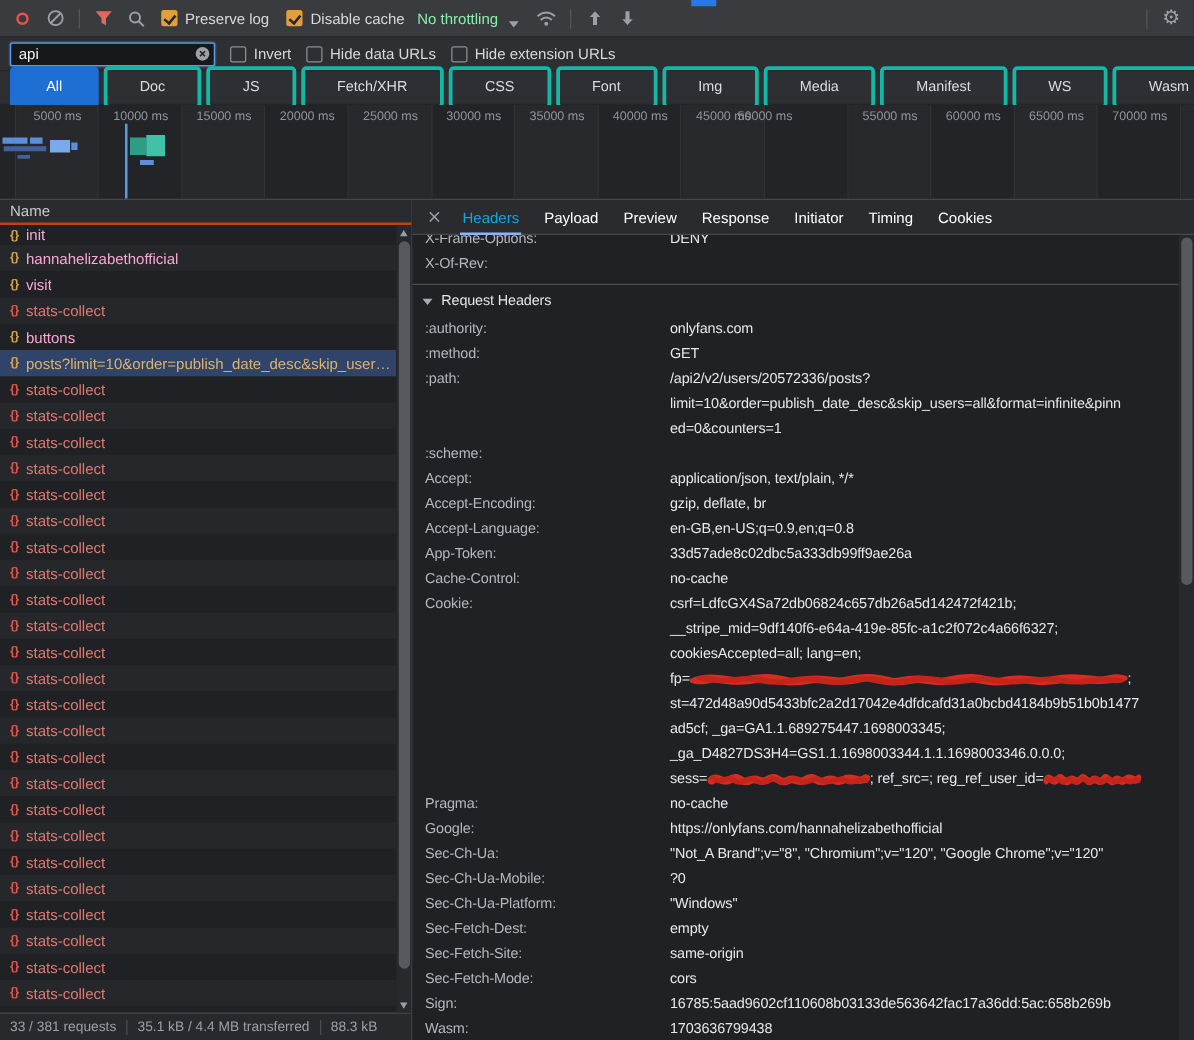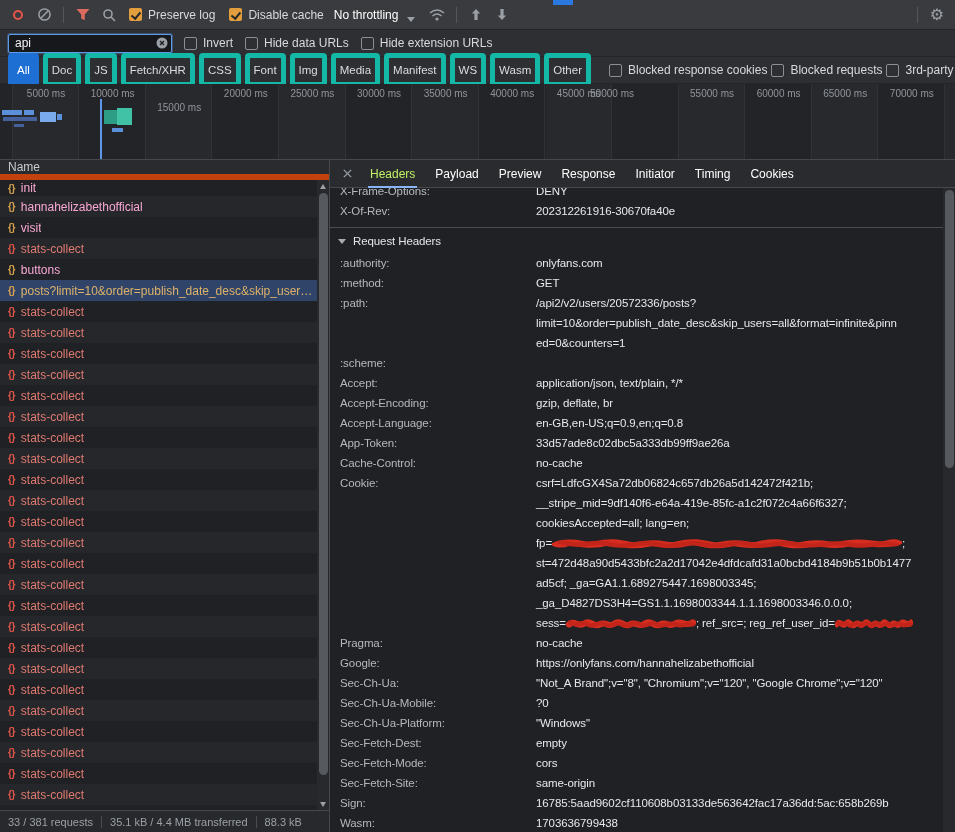--- a/index.html
+++ b/index.html
@@ -14,48 +14,48 @@
   .tb-types{height:27px;background:#2e2f33;border-bottom:1px solid #242528;padding:0 8px;gap:4px}
   .icon-btn{width:24px;height:24px;display:flex;align-items:center;justify-content:center;flex:none}
   .record-dot{width:10px;height:10px;border:2.5px solid #e8544a;border-radius:50%}
   .sep{width:1px;height:16px;background:#55565a;margin:0 5px;flex:none}
   .cb-label{display:flex;align-items:center;gap:6px;color:#d7d9dc;flex:none;white-space:nowrap}
   .checkbox{width:13px;height:13px;border-radius:2px;flex:none;position:relative}
   .checkbox.checked{background:#e29e3c}
   .checkbox.checked::after{content:"";position:absolute;left:4px;top:1.5px;width:3.5px;height:7px;
     border-right:2px solid #26272a;border-bottom:2px solid #26272a;transform:rotate(40deg)}
   .checkbox.unchecked{border:1.5px solid #8b8e93}
-  .dropdown{display:flex;align-items:flex-end;gap:9px;color:#ffffff;padding:0 8px;flex:none}
+  .dropdown{display:flex;align-items:flex-end;gap:9px;color:#86efac;padding:0 8px;flex:none}
   .caret-down{width:0;height:0;border-left:4px solid transparent;border-right:4px solid transparent;border-top:5px solid #9aa0a6}
   .blue-chip{position:absolute;left:553px;top:0;width:20px;height:5px;background:#2979e0}
   .spacer{flex:1}
   .gear{font-size:16px;color:#9aa0a6;line-height:1}
   .filter-box{position:relative;flex:none;margin-left:2px}
   .filter-input{width:164px;height:19px;background:#17181b;border:1px solid #5d9bea;border-radius:2px;
     color:#f1f3f4;font-family:inherit;font-size:12px;padding:0 20px 0 6px;outline:none;
     box-shadow:0 0 0 1px rgba(93,155,234,.35)}
   .filter-clear{position:absolute;right:4px;top:3.5px;line-height:0}
-  .pill{height:34px;padding:0 4px;border:5px solid #14b8a6;border-radius:4px;color:#dadce0;
+  .pill{height:34px;padding:0 26px;border:3px solid #14b8a6;border-radius:4px;color:#dadce0;
     font-size:11.5px;display:flex;align-items:center;flex:none}
   .pill.selected{background:#1d6fd3;border-color:#1d6fd3;color:#fff}
   .pill-wrap{display:flex;gap:4px;align-items:center}
   .types-gap{width:10px;flex:none}
 
   
   .overview{height:76px;background:#232427;border-bottom:1px solid #47484b;position:relative;overflow:hidden;flex:none}
   .band{position:absolute;top:0;bottom:0;width:66.6px;border-right:1px solid #313236}
   .band.alt{background:#28292d}
   .tick{position:absolute;top:4px;transform:translateX(-50%);font-size:10px;color:#90959b;white-space:nowrap;z-index:2}
   .ov-bar{position:absolute;z-index:1}
   .ov-marker{position:absolute;top:15px;bottom:0;width:2px;background:#5e97e8;z-index:1}
 
   
   .main{flex:1;display:flex;min-height:0;position:relative}
   .left{width:330px;flex:none;position:relative;border-right:1px solid #47484b;background:#202124}
-  .name-header{height:20px;background:#2a2b2e;border-bottom:6px solid #c2410c;display:flex;
+  .name-header{height:20px;background:#2a2b2e;border-bottom:2px solid #c2410c;display:flex;align-items:center;
     padding-left:8px;color:#c8cbce;position:relative;z-index:2}
   .req-rows{position:absolute;top:20px;bottom:22px;left:0;right:12px;overflow:hidden}
   .req-row{height:21px;display:flex;align-items:center;padding-left:8px;white-space:nowrap;overflow:hidden}
   .req-row:nth-child(even){background:#26272b}
   .req-row.clipped{height:16px}
   .req-icon{font-weight:700;font-size:10px;margin-right:6px;color:#d5a14c;flex:none;letter-spacing:-.5px}
   .req-label{color:#f9a8d4;overflow:hidden;text-overflow:ellipsis}
   .req-row.error .req-icon{color:#e4564a}
   .req-row.error .req-label{color:#df7a71}
   .req-row.selected{background:#2f4468}
@@ -69,21 +69,21 @@
   .vscroll .thumb{top:13px;bottom:35px}
   .status-bar{position:absolute;left:0;right:0;bottom:0;height:22px;border-top:1px solid #47484b;background:#28292c;
     display:flex;align-items:center;gap:8px;padding:0 8px;color:#9aa0a6;font-size:11px;white-space:nowrap;overflow:hidden}
   .sb-sep{width:1px;height:12px;background:#4a4c4f;flex:none}
 
   
   .right{flex:1;position:relative;background:#202124;min-width:0}
   .tabs{height:28px;background:#2a2b2e;border-bottom:1px solid #47484b;display:flex;align-items:center;padding-left:4px}
   .close-x{width:26px;display:flex;align-items:center;justify-content:center;flex:none}
   .tab{padding:0 10px;height:28px;display:flex;align-items:center;color:#ffffff;position:relative;flex:none}
-  .tab.selected{color:#bef264}
+  .tab.selected{color:#0ea5e9}
   .tab.selected::after{content:"";position:absolute;left:8px;right:8px;bottom:0;height:2px;background:#8ab4f8}
   .details{position:absolute;top:28px;bottom:0;left:0;right:12px;overflow:hidden;font-size:11.5px;letter-spacing:-.1px}
   .clip-row{height:13px;overflow:hidden}
   .clip-row .hdr-row{margin-top:-7px}
   .hdr-row{display:flex;padding-left:10px}
   .hdr-name{width:196px;flex:none;color:#b4b8bd;line-height:20px;white-space:nowrap}
   .hdr-value{flex:1;color:#e6e8ea;min-width:0}
   .hdr-line{height:20px;line-height:20px;white-space:pre;display:flex;align-items:center}
   .section-hdr{display:flex;align-items:center;gap:7px;border-top:1px solid #4b4d50;margin-top:6px;height:26px;
     padding-left:8px;color:#e3e5e8}
@@ -236,21 +236,21 @@
       <div class="band" style="left: 478.9px;"></div>
       <div class="band alt" style="left: 545.5px;"></div>
       <div class="band" style="left: 612.1px;"></div>
       <div class="band alt" style="left: 678.7px;"></div>
       <div class="band" style="left: 745.3px;"></div>
       <div class="band alt" style="left: 811.9px;"></div>
       <div class="band" style="left: 878.5px;"></div>
       <div class="band alt" style="left: 945.1px;"></div>
       <span class="tick" style="left: 46px;">5000 ms</span>
       <span class="tick" style="left: 112.6px;">10000 ms</span>
-      <span class="tick" style="left: 179.2px; margin-top: 14px;">15000 ms</span>
+      <span class="tick" style="left: 179.2px;">15000 ms</span>
       <span class="tick" style="left: 245.8px;">20000 ms</span>
       <span class="tick" style="left: 312.4px;">25000 ms</span>
       <span class="tick" style="left: 379px;">30000 ms</span>
       <span class="tick" style="left: 445.6px;">35000 ms</span>
       <span class="tick" style="left: 512.2px;">40000 ms</span>
       <span class="tick" style="left: 578.8px;">45000 ms</span>
       <span class="tick" style="left: 612px;">50000 ms</span>
       <span class="tick" style="left: 712px;">55000 ms</span>
       <span class="tick" style="left: 778.6px;">60000 ms</span>
       <span class="tick" style="left: 845.2px;">65000 ms</span>
@@ -436,23 +436,20 @@
             <div class="hdr-row">
               <span class="hdr-name">X-Frame-Options:</span>
               <div class="hdr-value">
                 <div class="hdr-line"><span>DENY</span></div>
               </div>
             </div>
           </div>
         <div id="pre-rows">
             <div class="hdr-row">
               <span class="hdr-name">X-Of-Rev:</span>
-              <div class="hdr-value">
-                <div class="hdr-line"><span>202312261916-30670fa40e</span></div>
-              </div>
             </div>
           </div>
         <div class="section-hdr">
           <span class="tri-sec"></span>
           <span>Request Headers</span>
         </div>
         <div id="detail-rows">
             <div class="hdr-row">
               <span class="hdr-name">:authority:</span>
               <div class="hdr-value">
@@ -558,29 +555,29 @@
                 <div class="hdr-line"><span>"Windows"</span></div>
               </div>
             </div>
             <div class="hdr-row">
               <span class="hdr-name">Sec-Fetch-Dest:</span>
               <div class="hdr-value">
                 <div class="hdr-line"><span>empty</span></div>
               </div>
             </div>
             <div class="hdr-row">
+              <span class="hdr-name">Sec-Fetch-Site:</span>
+              <div class="hdr-value">
+                <div class="hdr-line"><span>same-origin</span></div>
+              </div>
+            </div>
+            <div class="hdr-row">
               <span class="hdr-name">Sec-Fetch-Mode:</span>
               <div class="hdr-value">
                 <div class="hdr-line"><span>cors</span></div>
-              </div>
-            </div>
-            <div class="hdr-row">
-              <span class="hdr-name">Sec-Fetch-Site:</span>
-              <div class="hdr-value">
-                <div class="hdr-line"><span>same-origin</span></div>
               </div>
             </div>
             <div class="hdr-row">
               <span class="hdr-name">Sign:</span>
               <div class="hdr-value">
                 <div class="hdr-line"><span>16785:5aad9602cf110608b03133de563642fac17a36dd:5ac:658b269b</span></div>
               </div>
             </div>
             <div class="hdr-row">
               <span class="hdr-name">Wasm:</span>

